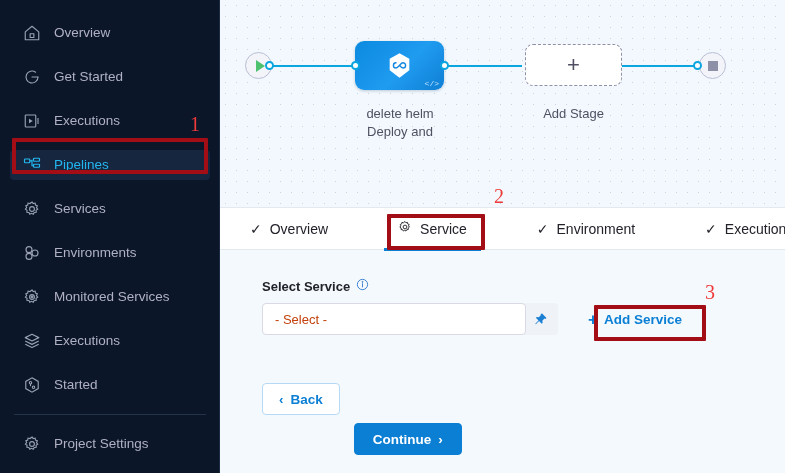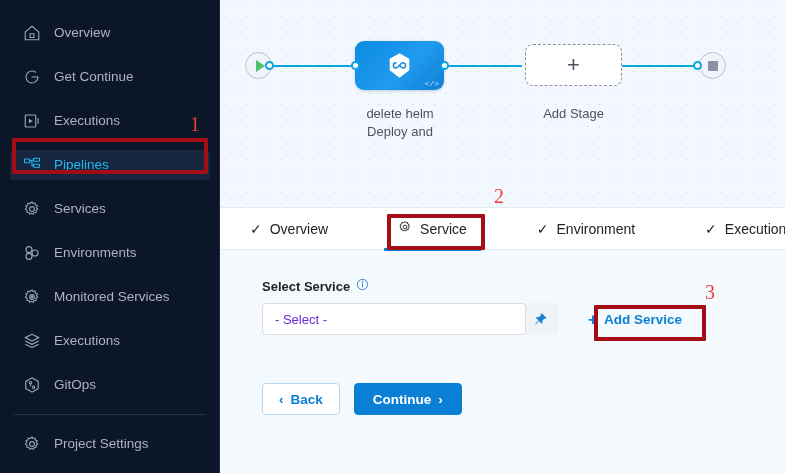--- a/index.html
+++ b/index.html
@@ -154,41 +154,41 @@
   .row { display: flex; align-items: center; }
   .select-wrap {
     width: 296px; height: 32px; border-radius: 4px;
     background: #eff2f6; display: flex; align-items: center;
     padding-right: 4px;
   }
   .select-box {
     flex: 1; height: 32px; background: #ffffff;
     border: 1px solid #d9dae5; border-radius: 4px;
     display: flex; align-items: center; padding-left: 12px;
-    font-size: 13px; color: #6d28d9; cursor: pointer;
+    font-size: 13px; color: #c2410c; cursor: pointer;
   }
   .pin-btn {
     width: 28px; height: 32px; display: flex;
     align-items: center; justify-content: center; cursor: pointer;
   }
   .add-service {
     margin-left: 28px; display: flex; align-items: center; gap: 6px;
     color: #0b7fd4; font-size: 13.5px; font-weight: bold; cursor: pointer;
     padding: 4px 2px;
   }
   .add-service .plus { font-size: 17px; font-weight: bold; line-height: 1; }
 
   .btnrow { display: flex; gap: 14px; margin-top: 48px; }
   .btn {
     height: 32px; border-radius: 4px; font-size: 13.5px; font-weight: bold;
     display: flex; align-items: center; gap: 7px; padding: 0 16px;
     cursor: pointer;
   }
   .btn-back { background: #fff; border: 1px solid #b6d9f5; color: #0b7fd4; }
-  .btn-continue { background: #0b7fd4; border: 1px solid #0b7fd4; color: #fff; padding: 0 18px; }
+  .btn-continue { background: #0b7fd4; border: 1px solid #0b7fd4; color: #fff; padding: 0 18px; margin-top: 40px; }
 
   
   .anno-box {
     position: absolute; border: 4px solid #a30e16;
     pointer-events: none; z-index: 40; border-radius: 1px;
   }
   .anno-num {
     position: absolute; color: #ef3a3a; font-size: 20px;
     font-family: "Liberation Serif", serif; z-index: 41; line-height: 1;
   }
@@ -216,21 +216,21 @@
       <span class="nav-label">Overview</span>
     </div>
 
     <div class="nav-item">
       <span class="nav-ico">
         <svg width="18" height="18" viewBox="0 0 24 24" fill="none" stroke="#9aa3b5" stroke-width="1.5" stroke-linecap="round">
           <path d="M20 12a8 8 0 1 1-3.2-6.4"></path>
             <path d="M12 12h8"></path>
         </svg>
       </span>
-      <span class="nav-label">Get Continue</span>
+      <span class="nav-label">Get Started</span>
     </div>
 
     <div class="nav-item">
       <span class="nav-ico">
         <svg width="18" height="18" viewBox="0 0 24 24" fill="none" stroke="#9aa3b5" stroke-width="1.5" stroke-linejoin="round">
           <rect x="3" y="4" width="14" height="16" rx="1"></rect>
           <path d="M8 9l5 3-5 3z" fill="#9aa3b5" stroke="none"></path>
           <path d="M20 8v8"></path>
         </svg>
       </span>
@@ -294,21 +294,21 @@
 
     <div class="nav-item">
       <span class="nav-ico">
         <svg width="18" height="18" viewBox="0 0 24 24" fill="none" stroke="#9aa3b5" stroke-width="1.5">
           <path d="M12 2.4l8.3 4.8v9.6L12 21.6 3.7 16.8V7.2z"></path>
           <circle cx="10" cy="9" r="1.6"></circle>
             <circle cx="14" cy="15" r="1.6"></circle>
             <path d="M10 10.6v3"></path>
         </svg>
       </span>
-      <span class="nav-label">GitOps</span>
+      <span class="nav-label">Started</span>
     </div>
 
     <div class="nav-divider"></div>
 
     <div class="nav-item">
       <span class="nav-ico">
         <svg width="18" height="18" viewBox="0 0 24 24" fill="none" stroke="#9aa3b5" stroke-width="1.5">
           <circle cx="12" cy="12" r="3.2"></circle>
           <path d="M12 2.6l1.6 2.1 2.6-.6.4 2.6 2.5 1-1.1 2.4 1.6 2.1-2.2 1.5.2 2.7-2.6.2-1.3 2.3-2.3-1.2-2.3 1.2-1.3-2.3-2.6-.2.2-2.7-2.2-1.5L4.9 10 3.8 7.7l2.5-1 .4-2.6 2.6.6z"></path>
         </svg>

